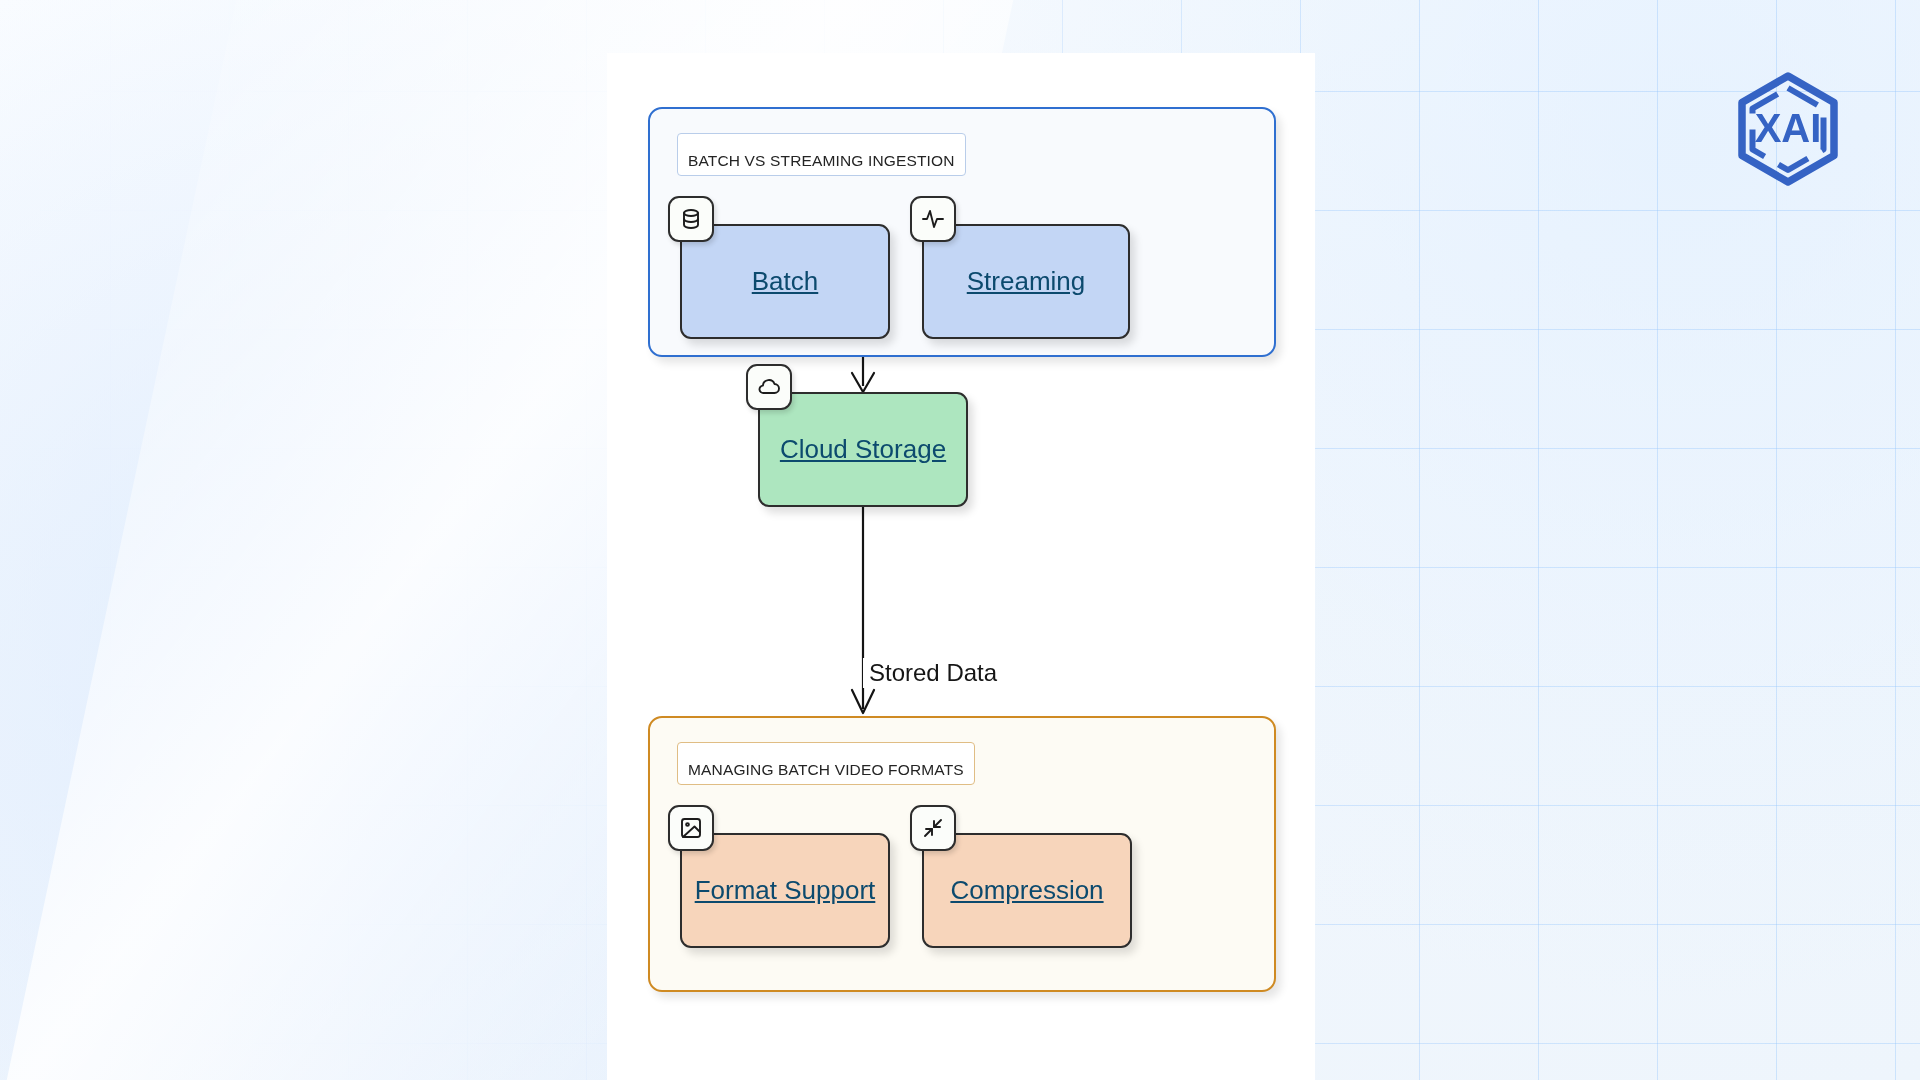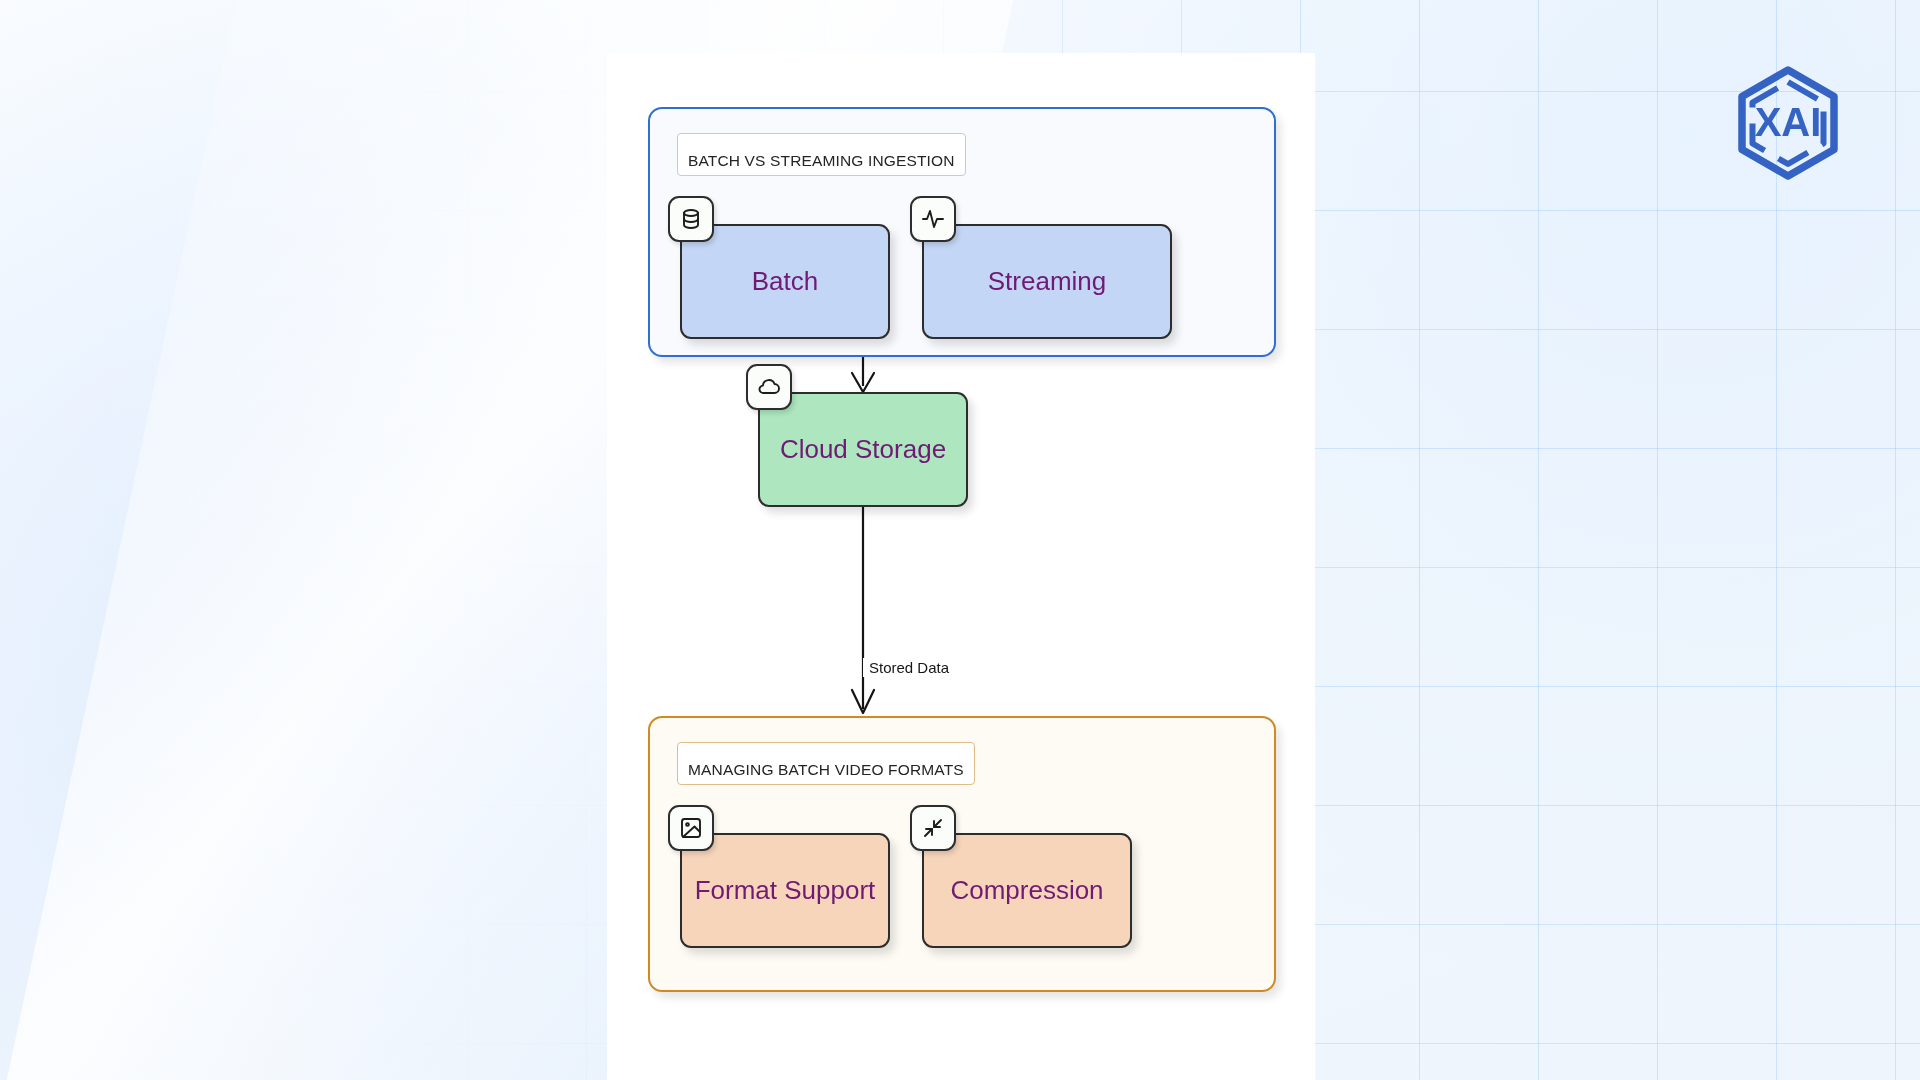--- a/index.html
+++ b/index.html
@@ -41,21 +41,21 @@
     width: 760px; height: 1320px;
     background: linear-gradient(115deg, rgba(255,255,255,0) 0%, rgba(255,255,255,0.85) 45%, rgba(255,255,255,0) 85%);
     transform: rotate(12deg);
     pointer-events: none;
   }
 
   
   #brand-logo {
     position: absolute;
     left: 1729px;
-    top: 64px;
+    top: 70px;
     width: 118px;
     height: 118px;
   }
 
   
   #canvas-sheet {
     position: absolute;
     left: 607px;
     top: 53px;
     width: 708px;
@@ -113,30 +113,31 @@
 
   .node {
     position: absolute;
     border: 2.2px solid #2d2d2d;
     border-radius: 11px;
     box-sizing: border-box;
     display: flex;
     align-items: center;
     justify-content: center;
     font-size: 26px;
-    color: #701a75;
+    color: #0c4a6e;
     box-shadow: 5px 6px 8px rgba(0,0,0,0.13);
+    text-decoration: underline;
   }
   .node.blue   { background: #c3d6f5; }
   .node.green  { background: #ade6bf; }
   .node.orange { background: #f7d5bb; }
 
   
   #node-batch        { left: 30px;  top: 115px; width: 210px; height: 115px; }
-  #node-streaming    { left: 272px; top: 115px; width: 250px; height: 115px; }
+  #node-streaming    { left: 272px; top: 115px; width: 208px; height: 115px; }
   #node-cloudstorage { left: 151px; top: 339px; width: 210px; height: 115px; }
   #node-formatsup    { left: 30px;  top: 115px; width: 210px; height: 115px; }
   #node-compression  { left: 272px; top: 115px; width: 210px; height: 115px; }
 
   .node-badge {
     position: absolute;
     left: -14px;
     top: -30px;
     width: 42px;
     height: 42px;
@@ -152,21 +153,21 @@
 
   
   #edge-layer {
     position: absolute;
     left: 0; top: 0;
     width: 708px; height: 1060px;
     pointer-events: none;
   }
   .edge-label {
     position: absolute;
-    font-size: 15px;
+    font-size: 24px;
     color: #161616;
     background: #ffffff;
     padding: 1px 6px;
     white-space: nowrap;
     line-height: 1.15;
   }
   #edge-label-data        { left: 283px; top: 383px; }
   #edge-label-storeddata  { left: 256px; top: 605px; }
 
 </style>

